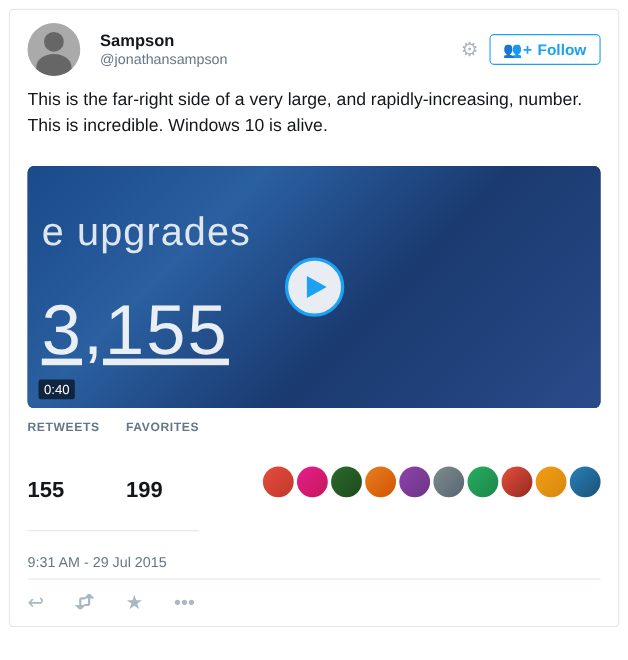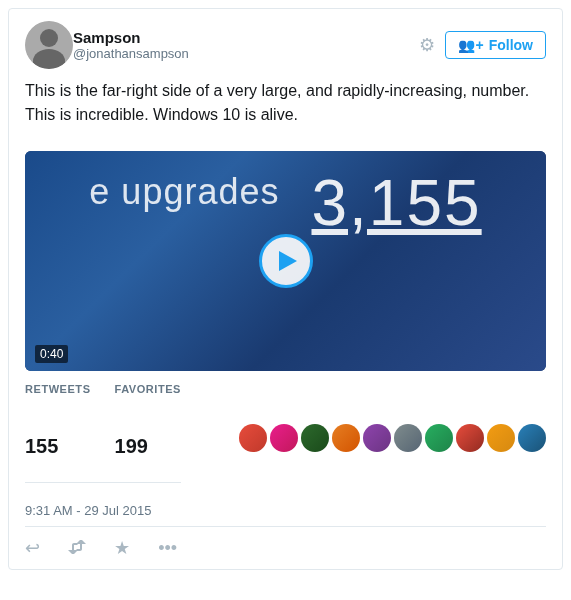--- a/index.html
+++ b/index.html
@@ -19,21 +19,21 @@
     }
     .tweet-header {
       display: flex;
       align-items: center;
       justify-content: space-between;
       margin-bottom: 10px;
     }
     .tweet-header-left {
       display: flex;
       align-items: center;
-      gap: 0;
+      gap: 18px;
     }
     .avatar {
       width: 48px;
       height: 48px;
       border-radius: 50%;
       background: #ccc;
       overflow: hidden;
       flex-shrink: 0;
     }
     
@@ -128,23 +128,23 @@
       inset: 0;
       background: linear-gradient(135deg, #1a4a8a 0%, #2a5fa0 30%, #1a3a70 60%, #2a4a8a 100%);
     }
     .media-text-overlay {
       position: absolute;
       top: 0;
       left: 0;
       right: 0;
       bottom: 0;
       display: flex;
-      flex-direction: row;
+      flex-direction: column;
       justify-content: center;
-      padding: 20px 25px;
+      padding: 20px 13px;
       gap: 32px;
     }
     .media-upgrades-text {
       font-size: 36px;
       color: rgba(255,255,255,0.85);
       font-weight: 300;
       letter-spacing: 1px;
       margin-bottom: 4px;
     }
     .media-number-text {

